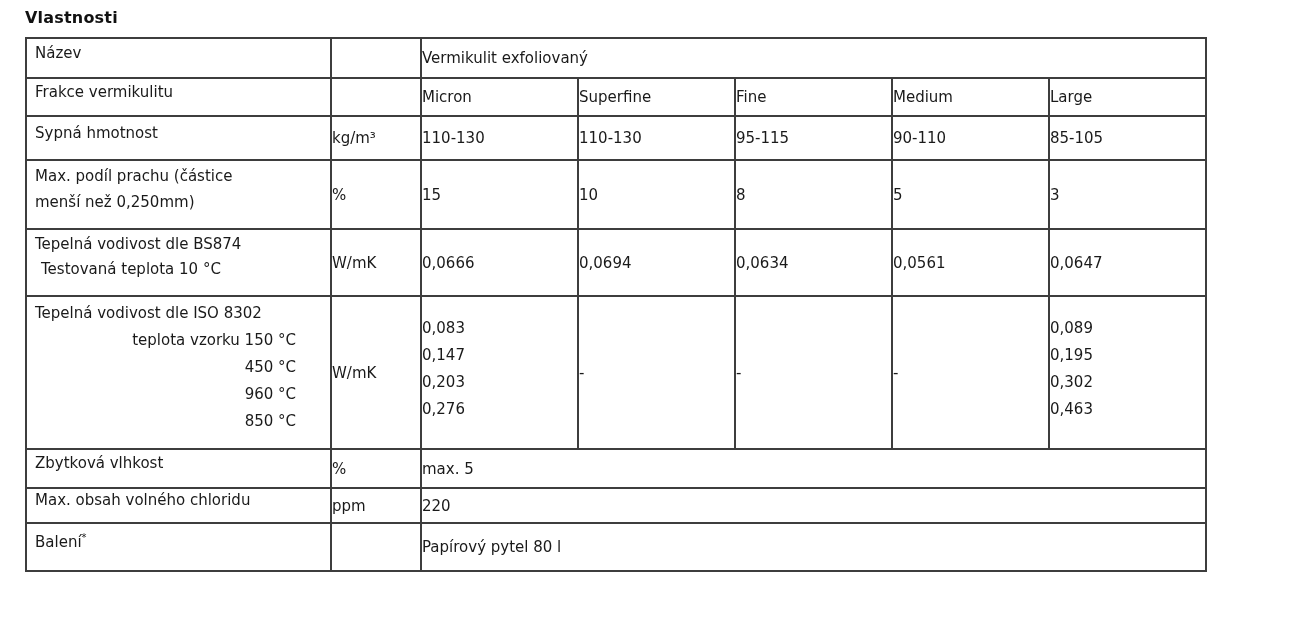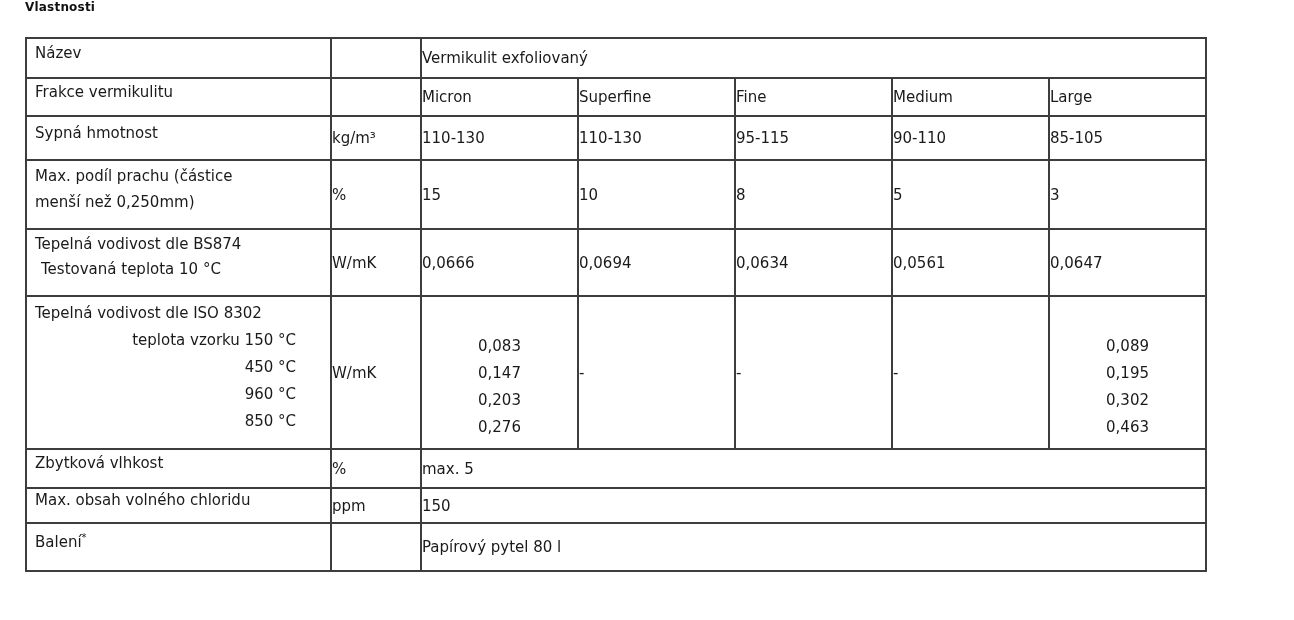--- a/index.html
+++ b/index.html
@@ -6,23 +6,23 @@
     margin: 0; padding: 0;
     width: 1294px; height: 620px;
     background: #ffffff;
     overflow: hidden;
     font-family: "DejaVu Sans", "Liberation Sans", sans-serif;
     color: #1a1a1a;
     position: relative;
   }
   .page-title {
     position: absolute;
-    left: 25px; top: 0;
+    left: 25px; top: 8px;
     margin: 0;
-    font-size: 12px;
+    font-size: 16px;
     font-weight: bold;
     color: #111111;
     letter-spacing: 0.2px;
   }
   table.props {
     position: absolute;
     left: 25px; top: 37px;
     width: 1180px;
     border-collapse: collapse;
     table-layout: fixed;
@@ -59,22 +59,22 @@
     padding-top: 3px;
   }
   td.iso-label .l1 { line-height: 27px; }
   td.iso-label .temp {
     line-height: 27px;
     text-align: right;
     padding-right: 28px;
   }
   td.iso-vals {
     vertical-align: bottom;
-    text-align: center;
-    padding-bottom: 7px;
+    text-align: left;
+    padding-bottom: 25px;
   }
   td.iso-vals .vline { line-height: 27px; }
   sup.fnote { font-size: 10px; }
 </style>
 </head>
 <body>
 
 <h1 class="page-title">Vlastnosti</h1>
 
 <table class="props">
@@ -170,21 +170,21 @@
 
     <tr class="row-vlhkost">
       <td class="label">Zbytková vlhkost</td>
       <td class="center">%</td>
       <td class="center" colspan="5">max. 5</td>
     </tr>
 
     <tr class="row-chlorid">
       <td class="label">Max. obsah volného chloridu</td>
       <td class="center">ppm</td>
-      <td class="center" colspan="5">150</td>
+      <td class="center" colspan="5">220</td>
     </tr>
 
     <tr class="row-baleni">
       <td class="label"><span>Balení</span><sup class="fnote">*</sup></td>
       <td class="center"></td>
       <td class="center" colspan="5">Papírový pytel 80 l</td>
     </tr>
 
   </tbody>
 </table>

